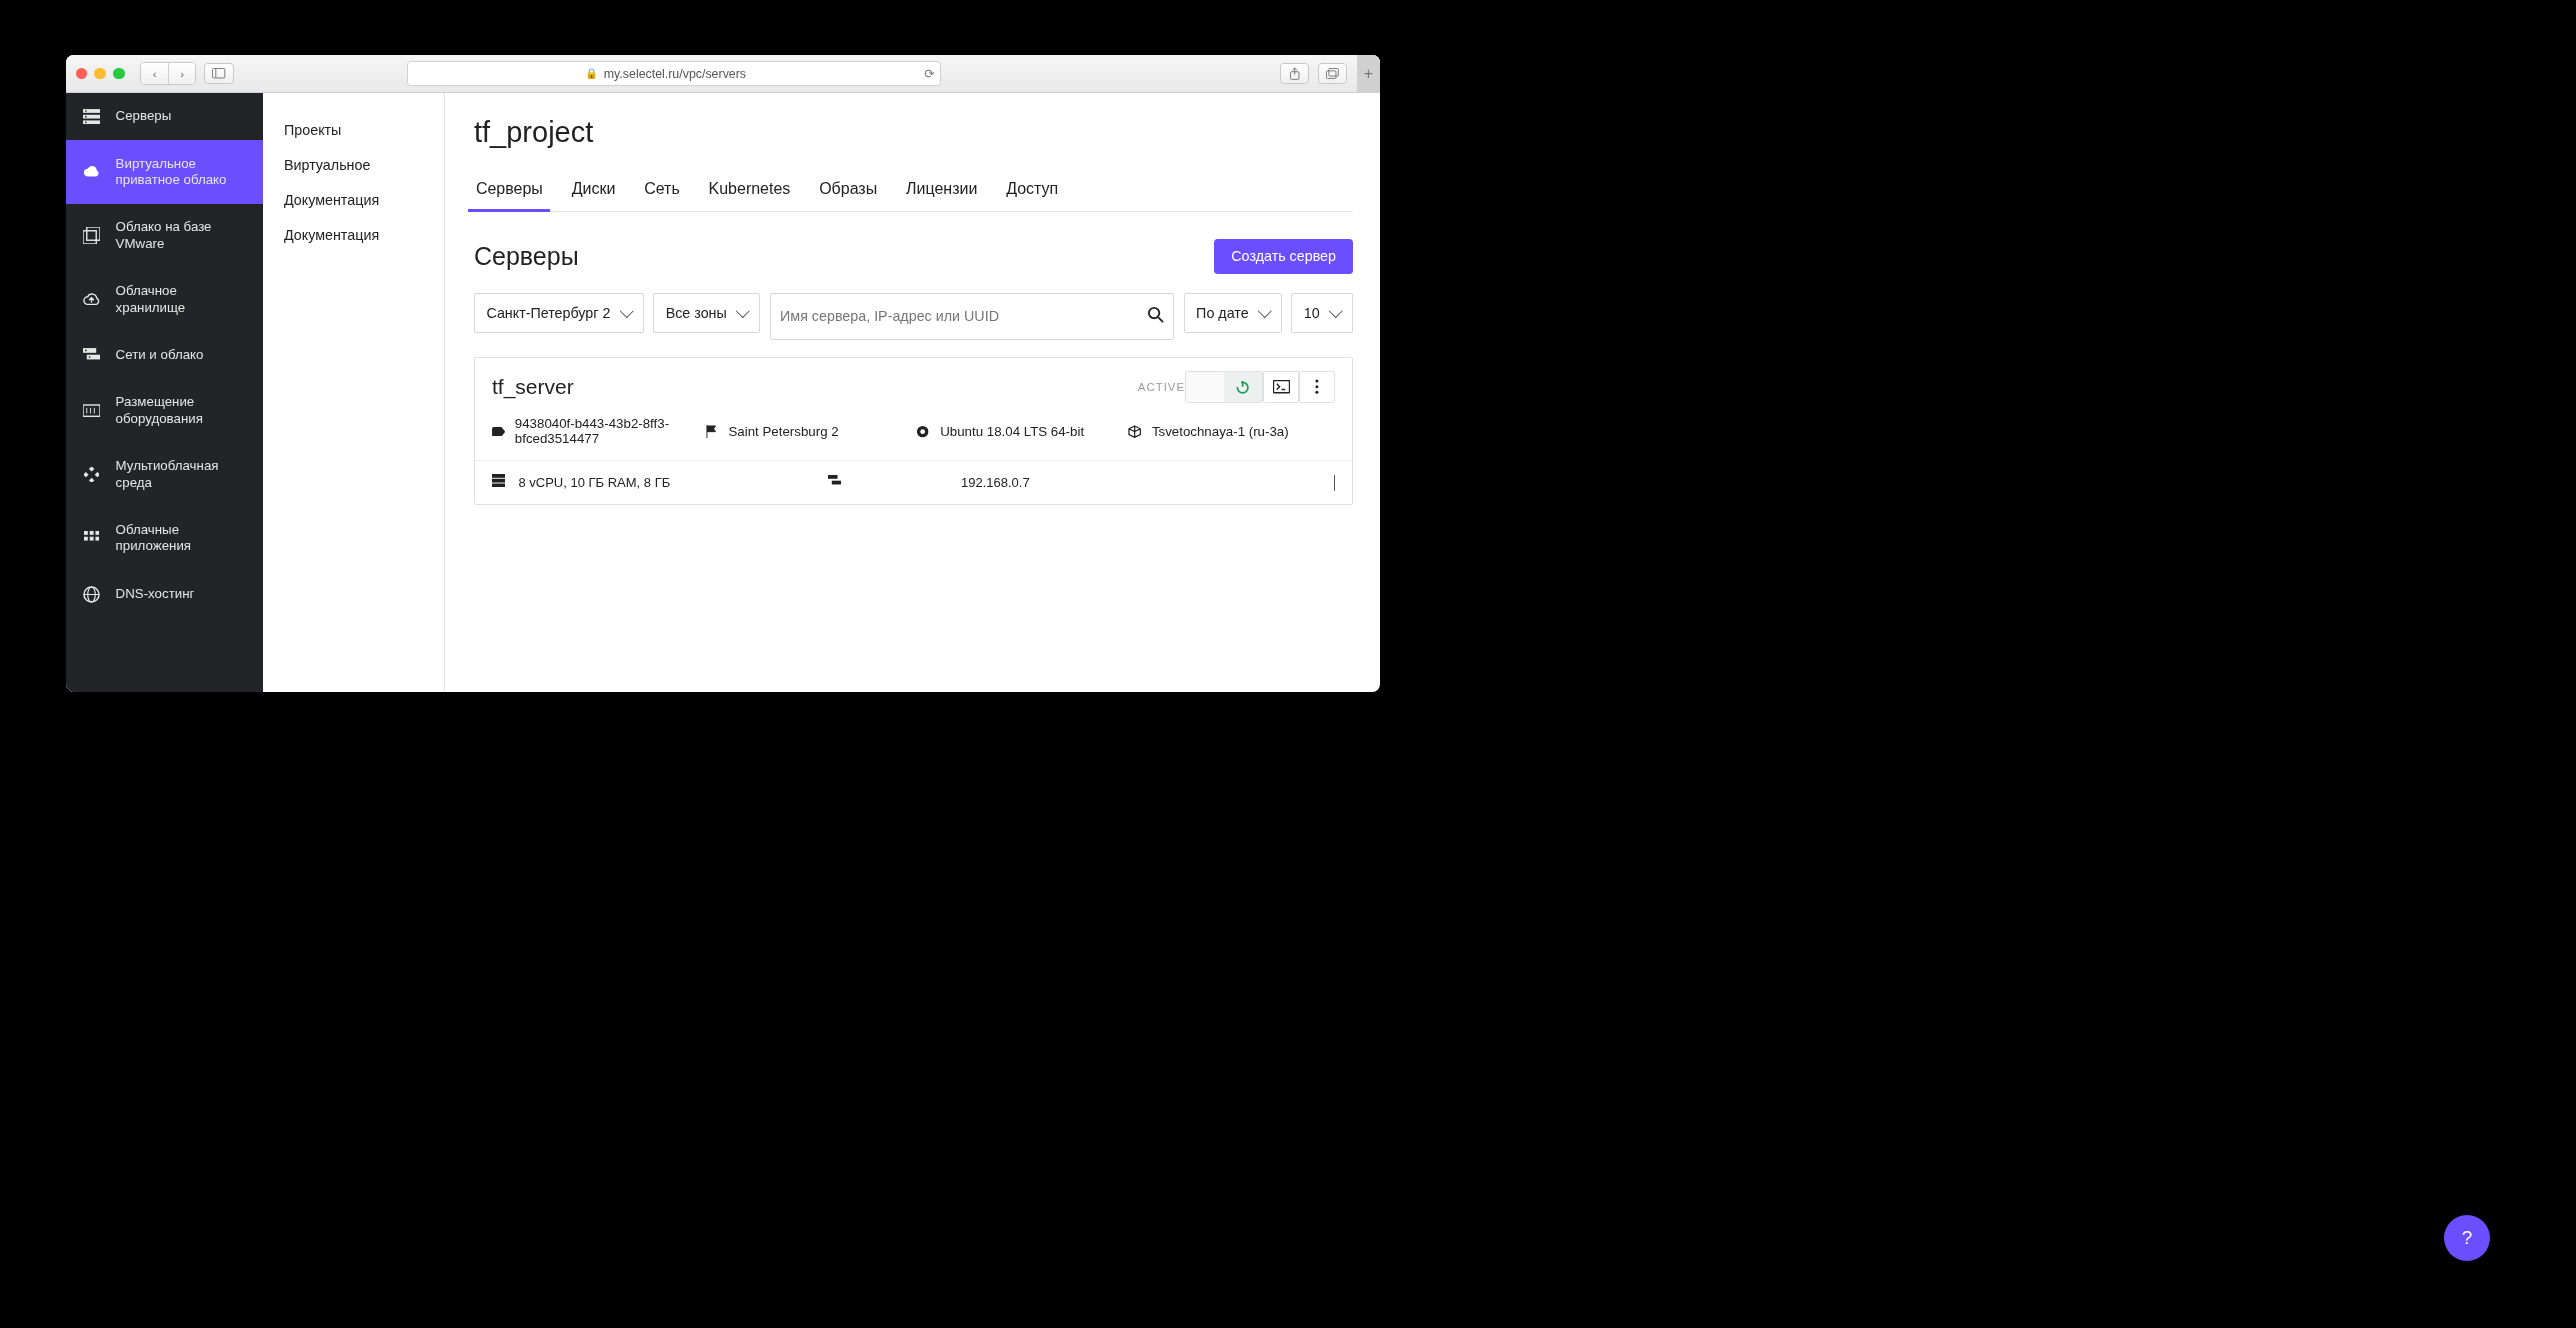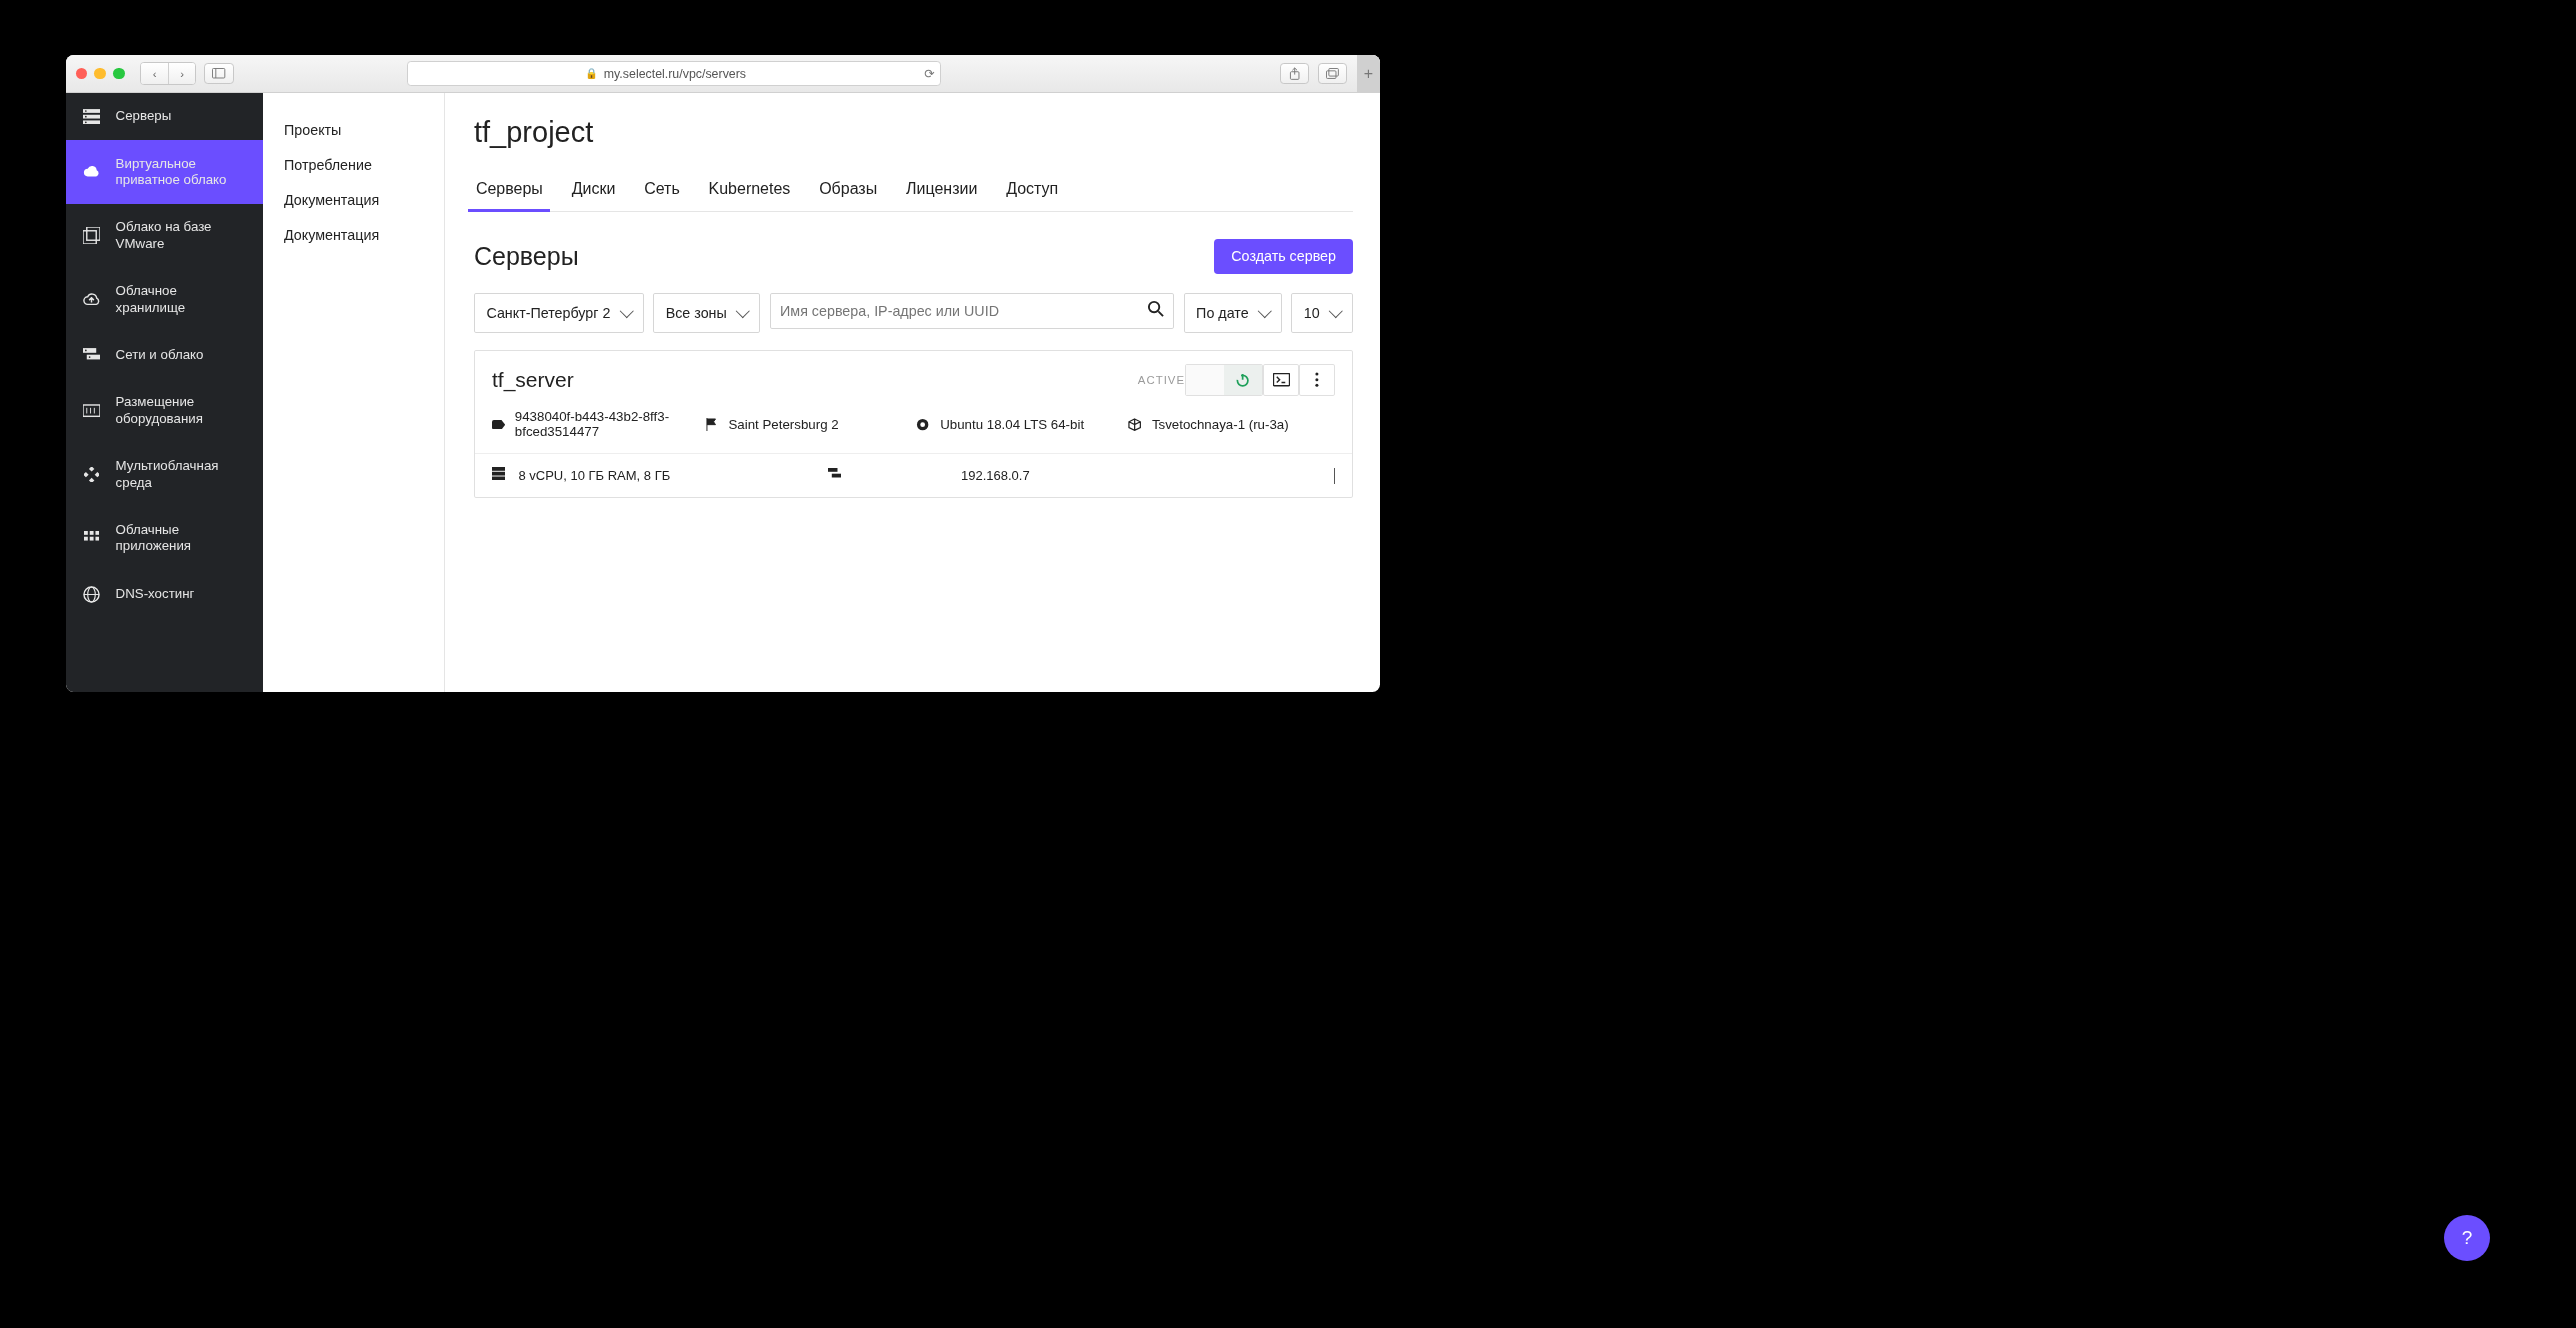--- a/index.html
+++ b/index.html
@@ -33,21 +33,21 @@
 .tabs { display: flex; gap: 25px; border-bottom: 1px solid #e5e5e5; margin-bottom: 27px; }
 .tab { padding: 9.5px 1.9px 13.3px 1.9px; font-size: 16px; color: #222; cursor: pointer; position: relative; }
 .tab.active { font-weight: 500; }
 .tab.active::after { content: ''; position: absolute; left: -5.7px; right: -5.7px; bottom: -1px; height: 2.9px; background: #6b4eff; }
 .section-head { display: flex; align-items: center; justify-content: space-between; margin-bottom: 19px; }
 .section-title { font-size: 25px; font-weight: 500; color: #222; }
 .btn-primary { background: #6b4eff; color: #fff; border: none; border-radius: 3.8px; padding: 9.5px 17px; font-size: 14.3px; cursor: pointer; }
 .filters { display: flex; gap: 9.5px; margin-bottom: 17px; }
 .dropdown { border: 1px solid #d6d6d6; background: #fff; padding: 0 11.4px; height: 40px; display: flex; align-items: center; gap: 11.4px; font-size: 14.3px; color: #222; cursor: pointer; border-radius: 1.9px; white-space: nowrap; }
 .chev { width: 9.5px; height: 9.5px; border-right: 1.9px solid #555; border-bottom: 1.9px solid #555; transform: rotate(45deg); margin-top: -3.8px; }
-.search-box { flex: 1; border: 1px solid #d6d6d6; height: 36px; display: flex; align-items: center; padding: 0 9.5px; border-radius: 1.9px; gap: 28px; }
+.search-box { flex: 1; border: 1px solid #d6d6d6; height: 47px; display: flex; align-items: center; padding: 0 9.5px; border-radius: 1.9px; gap: 28px; }
 .search-box input { flex: 1; border: none; outline: none; font-size: 14.3px; background: transparent; }
 .search-ic { color: #222; cursor: pointer; }
 .server-card { border: 1px solid #e0e0e0; border-radius: 1.9px; }
 .server-head { display: flex; align-items: center; justify-content: space-between; padding: 13.3px 17px 9.5px 17px; }
 .server-name { font-size: 21px; font-weight: 500; color: #222; }
 .server-actions { display: flex; align-items: center; gap: 0; }
 .status-badge { color: #9a9a9a; font-size: 11.4px; letter-spacing: 1px; }
 .toggle-power { display: flex; align-items: center; border: 1px solid #e0e0e0; border-radius: 1.9px; overflow: hidden; height: 32px; }
 .toggle-power .half { width: 38px; height: 100%; display: flex; align-items: center; justify-content: center; }
 .toggle-power .half.off { background: #fafafa; }
@@ -198,21 +198,21 @@
               <ellipse cx="9" cy="9" rx="4" ry="8" fill="none" stroke="#e6e6e6" stroke-width="1.2"></ellipse>
               <line x1="1" y1="9" x2="17" y2="9" stroke="#e6e6e6" stroke-width="1.2"></line>
             </svg>
         </span>
         <span>DNS-хостинг</span>
       </div>
     </div>
 
     <div class="sidebar-secondary">
       <div class="sec-item">Проекты</div>
-      <div class="sec-item">Потребление</div>
+      <div class="sec-item">Виртуальное</div>
       <div class="sec-item">Документация</div>
       <div class="sec-item">Документация</div>
     </div>
 
     <div class="content">
       <h1 class="page-title">tf_project</h1>
 
       <div class="tabs">
         <div class="tab active">Серверы</div>
         <div class="tab">Диски</div>

